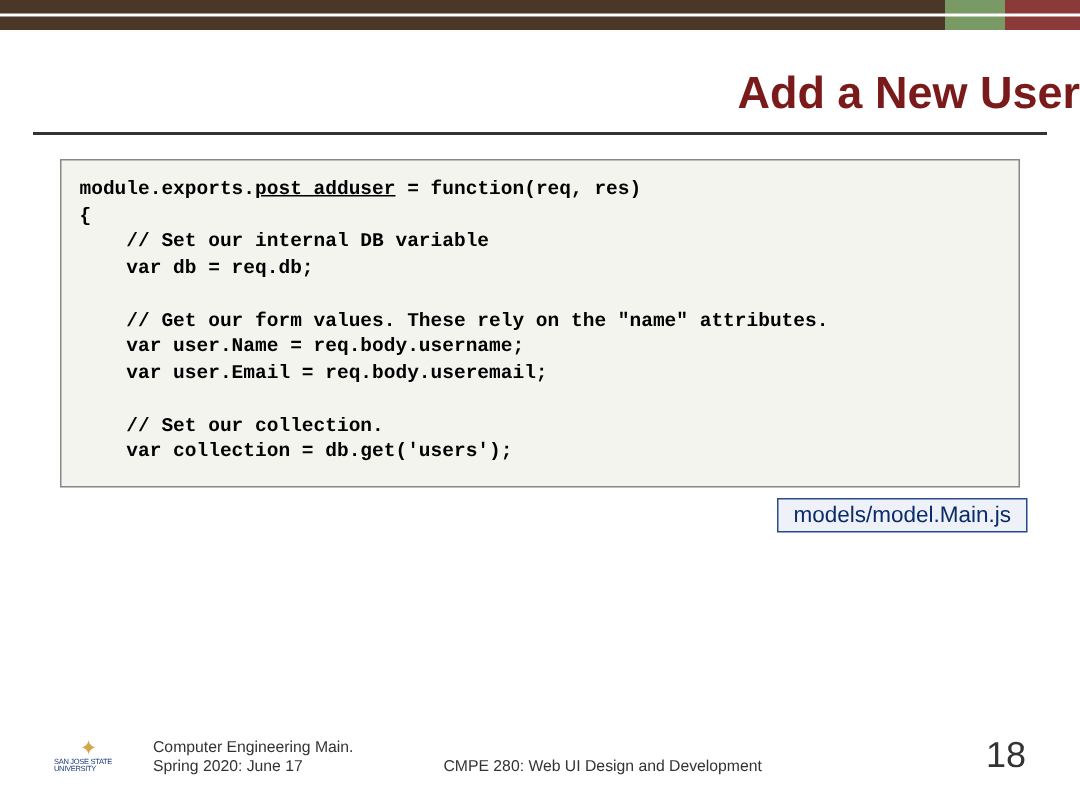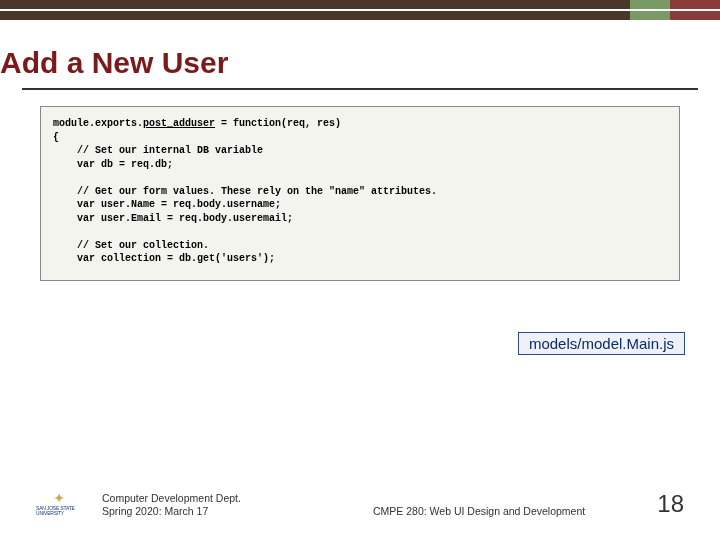--- a/index.html
+++ b/index.html
@@ -19,36 +19,36 @@
     height: 9px;
     display: flex;
   }
   .bar-dark { background: #4a3728; flex: 1; }
   .bar-green { background: #7a9a65; width: 40px; }
   .bar-red { background: #8b3a3a; width: 50px; }
   .title {
     font-family: Arial, sans-serif;
     font-size: 30px;
     color: #7a1a1a;
-    text-align: left;
+    text-align: right;
     margin-top: 26px;
     margin-bottom: 8px;
   }
   .hr-title {
     border: none;
     border-top: 2px solid #333;
     margin: 0 22px 16px 22px;
   }
   .codebox {
     margin: 0 40px;
     border: 1px solid #888;
     background: #f4f4ee;
     padding: 10px 12px 14px 12px;
     font-family: "Courier New", monospace;
-    font-size: 10px;
+    font-size: 13px;
     font-weight: bold;
     line-height: 1.35;
     white-space: pre;
   }
   .codebox .fname { text-decoration: underline; }
   .codebox .block { display:block; }
   .pathlabel {
     position: absolute;
     right: 35px;
     top: 332px;
@@ -93,21 +93,20 @@
     font-size: 10.5px;
     color: #333;
     line-height: 1.25;
     flex: 0 0 auto;
     margin-right: 60px;
   }
   .course {
     font-size: 10.5px;
     color: #333;
     line-height: 1.25;
-    text-align: center;
     flex: 1;
   }
   .pagenum {
     font-size: 24px;
     color: #333;
   }
 </style>
 </head>
 <body>
 
@@ -131,20 +130,20 @@
 <div class="codebox"><span class="block"><span>module.exports.</span><span class="fname">post_adduser</span><span> = function(req, res)</span></span><span class="block">{</span><span class="block">    // Set our internal DB variable</span><span class="block">    var db = req.db;</span><span class="block"> </span><span class="block">    // Get our form values. These rely on the "name" attributes.</span><span class="block">    var user.Name = req.body.username;</span><span class="block">    var user.Email = req.body.useremail;</span><span class="block"> </span><span class="block">    // Set our collection.</span><span class="block">    var collection = db.get('users');</span></div>
 
 <div class="pathlabel">models/model.Main.js</div>
 
 <div class="footer">
   <div class="logo">
     <div class="star">✦</div>
     <div class="uname">SAN JOSE STATE UNIVERSITY</div>
   </div>
   <div class="dept">
-    <div>Computer Development Dept.</div>
-    <div>Spring 2020: March 17</div>
+    <div>Computer Engineering Main.</div>
+    <div>Spring 2020: June 17</div>
   </div>
   <div class="course">
     <div>CMPE 280: Web UI Design and Development</div>
   </div>
   <div class="pagenum">18</div>
 </div>
 
 </body></html>

